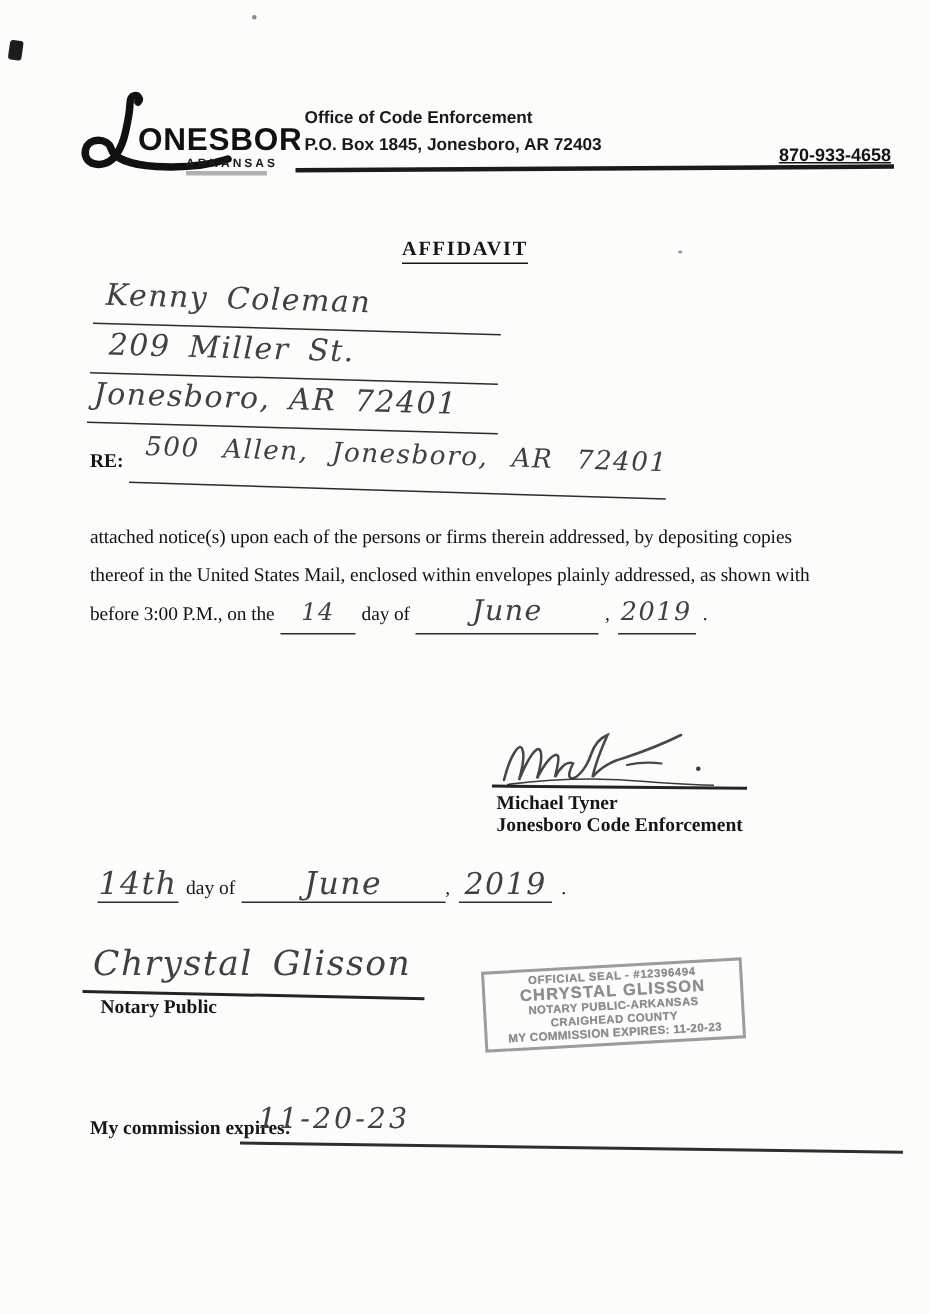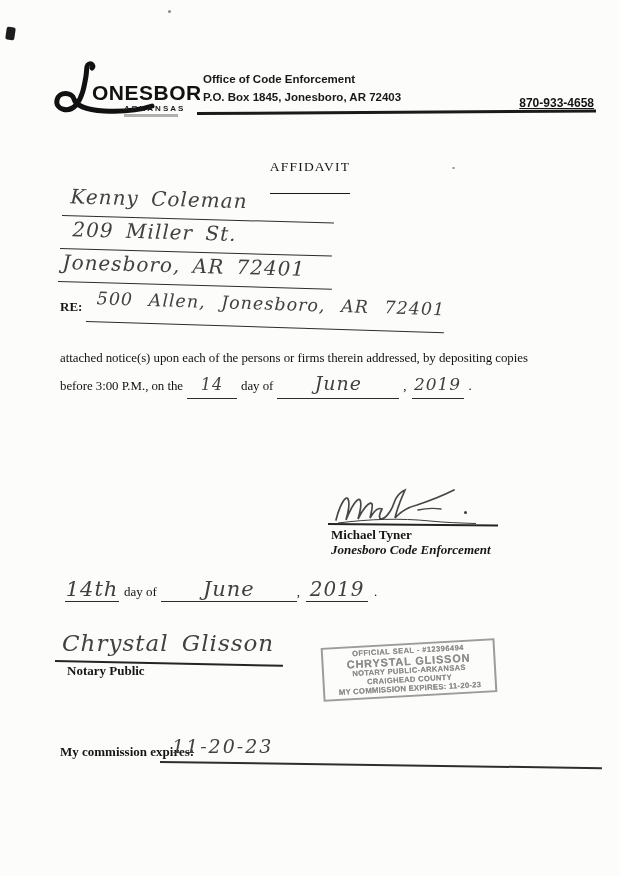--- a/index.html
+++ b/index.html
@@ -8,21 +8,21 @@
     background:#fcfcfa; overflow:hidden;
     font-family:"Liberation Serif", serif; color:#161616;
   }
   
   .logo-svg { position:absolute; left:48px; top:58px; width:152px; height:66px; }
   .office-block { position:absolute; left:203px; top:70px; font-family:"Liberation Sans", sans-serif; font-weight:bold; font-size:11.5px; line-height:18px; color:#191919; }
   .head-rule { position:absolute; left:197px; top:112px; width:399px; height:2.5px; background:#1b1b1b; transform:rotate(-0.35deg); transform-origin:left center; }
   .phone { position:absolute; left:470px; top:96px; width:124px; text-align:right; font-family:"Liberation Sans", sans-serif; font-weight:bold; font-size:12px; color:#141414;text-decoration:underline; }
   
   .title-wrap { position:absolute; left:0; top:157px; width:620px; text-align:center; }
-  .title { display:inline-block; font-size:13.5px; font-weight:normal; letter-spacing:1.2px; border-bottom:1.6px solid #191919; padding-bottom:18px; }
+  .title { display:inline-block; font-size:13.5px; font-weight:bold; letter-spacing:1.2px; border-bottom:1.6px solid #191919; padding-bottom:1px; }
   
   .hw { font-family:"DejaVu Serif", serif; font-style:italic; color:#414141; letter-spacing:1px; word-spacing:5px; white-space:nowrap; }
   
   .fillline { position:absolute; border-bottom:1.7px solid #2c2c2c; transform-origin:left bottom; }
   .fl-1 { left:62px; top:184px; width:272px; height:31px; transform:rotate(1.6deg); }
   .fl-2 { left:60px; top:217px; width:272px; height:31px; transform:rotate(1.6deg); }
   .fl-3 { left:58px; top:250px; width:274px; height:31px; transform:rotate(1.6deg); }
   .fl-1 .hw { font-size:20px; padding-left:8px; }
   .fl-2 .hw { font-size:20px; padding-left:12px; }
   .fl-3 .hw { font-size:20px; padding-left:4px; }
@@ -38,21 +38,21 @@
   .cell-day1 .hw { font-size:16px; }
   .cell-month1 { width:122px; margin:0 4px; }
   .cell-month1 .hw { font-size:19px; }
   .cell-year1 { width:52px; margin:0 5px; }
   .cell-year1 .hw { font-size:17px; }
   
   .sig-svg { position:absolute; left:330px; top:485px; width:150px; height:42px; }
   .sig-dot { position:absolute; left:464px; top:511px; width:3px; height:3px; background:#3a3a3a; border-radius:50%; }
   .sig-line { position:absolute; left:328px; top:523px; width:170px; height:1.8px; background:#242424; transform:rotate(0.5deg); transform-origin:left center; }
   .officer-name { position:absolute; left:331px; top:527px; font-size:13px; font-weight:600; }
-  .officer-title { position:absolute; left:331px; top:542px; font-size:13px; font-weight:bold;font-style:italic; }
+  .officer-title { position:absolute; left:331px; top:542px; font-size:13px; font-weight:bold; }
   
   .sworn { position:absolute; left:60px; top:577px; font-size:13px; display:flex; align-items:baseline; white-space:nowrap; }
   .cell-day2 { width:54px; margin:0 5px; }
   .cell-day2 .hw { font-size:21px; }
   .cell-month2 { width:136px; margin-left:4px; }
   .cell-month2 .hw { font-size:21px; }
   .cell-year2 { width:62px; margin:0 6px; }
   .cell-year2 .hw { font-size:20px; }
   
   .notary-sig { position:absolute; left:62px; top:630px; font-size:23px; }
@@ -111,20 +111,21 @@
     <span class="hw">Jonesboro, AR 72401</span>
   </div>
 
   <div class="re-label">RE:</div>
   <div class="fillline fl-re">
     <span class="hw">500 Allen, Jonesboro, AR 72401</span>
   </div>
 
   <div class="para">
     <div class="pline">attached notice(s) upon each of the persons or firms therein addressed, by depositing copies</div>
+    <div class="pline">thereof in the United States Mail, enclosed within envelopes plainly addressed, as shown with</div>
     <div class="dateline">
       <span>before 3:00 P.M., on the</span>
       <span class="cell cell-day1"><span class="hw">14</span></span>
       <span>day of</span>
       <span class="cell cell-month1"><span class="hw">June</span></span>
       <span>,</span>
       <span class="cell cell-year1"><span class="hw">2019</span></span>
       <span>.</span>
     </div>
   </div>

